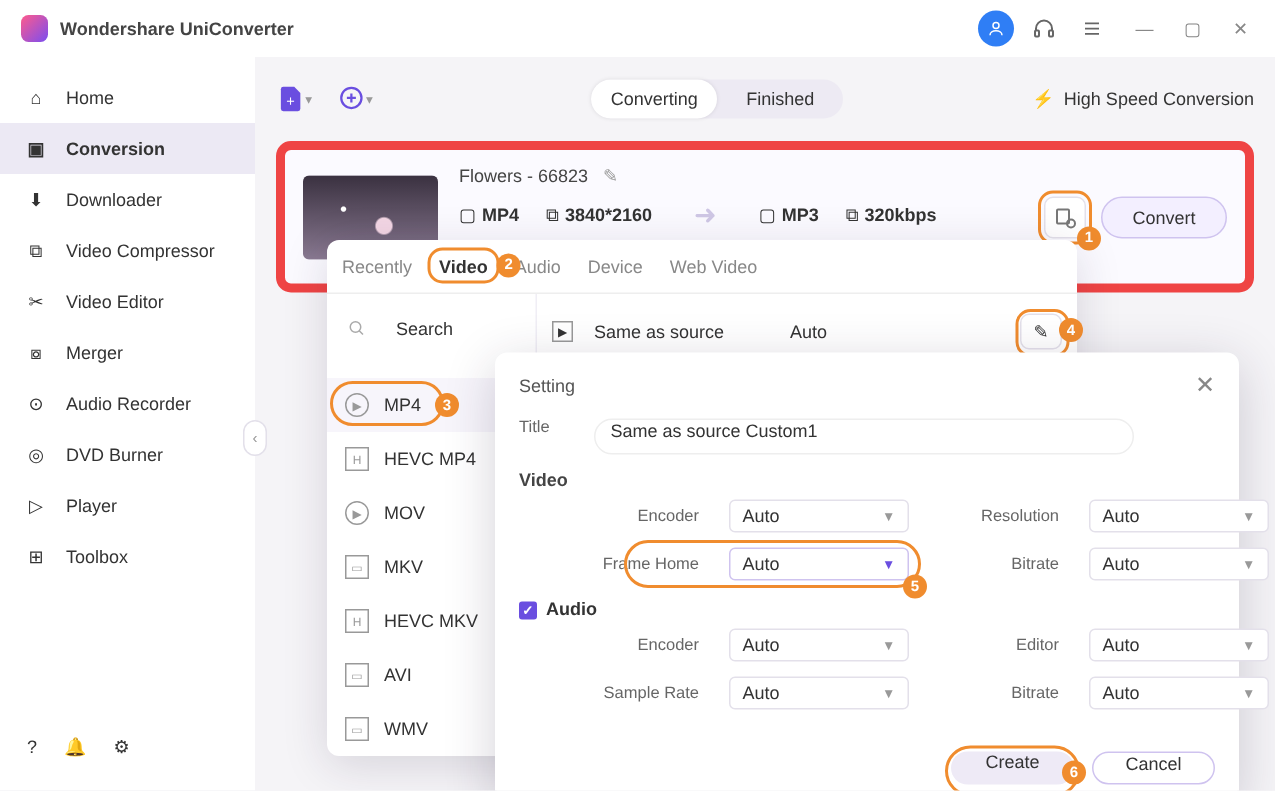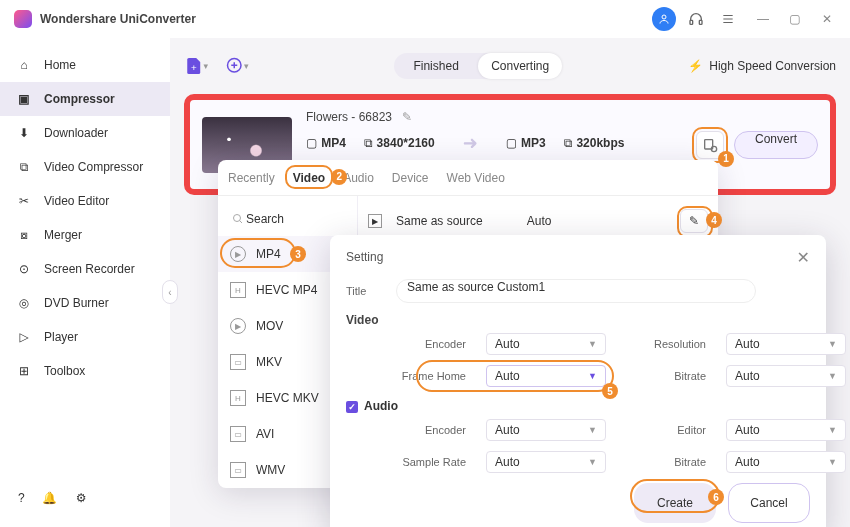--- a/index.html
+++ b/index.html
@@ -26,49 +26,49 @@
 .hsc{display:flex;align-items:center;color:#555}
 .hsc .bolt{margin-right:6px}
 .card{border:6px solid #ef4444;border-radius:10px;background:#fbfaff;padding:10px 12px;position:relative}
 .card-row{display:flex;align-items:center}
 .thumb{width:90px;height:56px;background:#6a5d7a;border-radius:4px;background-image:radial-gradient(circle at 30% 40%,#fff 2%,transparent 3%),radial-gradient(circle at 60% 60%,#f3d6e4 8%,transparent 10%),linear-gradient(#3a3140,#8a7a92)}
 .meta{margin-left:14px;flex:1}
 .title-row{display:flex;align-items:center;margin-bottom:8px}
 .spec{display:flex;gap:18px;color:#999;font-size:11px}
 .spec span{display:flex;align-items:center;gap:4px}
 .arrow{color:#cfc7e5;margin:0 10px;font-size:18px}
-.convert-btn{border:1px solid #cfc3ef;background:#f3efff;color:#6a4ee0;border-radius:18px;height:28px;width:84px;display:flex;align-items:flex-start;justify-content:center;margin-left:10px}
+.convert-btn{border:1px solid #cfc3ef;background:#f3efff;color:#6a4ee0;border-radius:18px;height:28px;width:84px;display:flex;align-items:center;justify-content:center;margin-left:10px}
 .gear-btn{width:28px;height:28px;border:1px solid #e3e0ea;border-radius:6px;display:flex;align-items:center;justify-content:center;color:#777;background:#fff}
 .badge{position:absolute;width:16px;height:16px;border-radius:50%;background:#f08c2e;color:#fff;font-size:10px;display:flex;align-items:center;justify-content:center;font-weight:600}
 .hl{position:absolute;border:2px solid #f08c2e;border-radius:10px;pointer-events:none}
 .panel{position:absolute;left:218px;top:160px;width:500px;background:#fff;border-radius:8px;box-shadow:0 6px 30px rgba(40,30,60,.15);z-index:5}
 .panel-tabs{display:flex;height:36px;border-bottom:1px solid #eee;align-items:center;padding:0 10px;gap:18px}
 .ptab{color:#888;font-size:12px}.ptab.on{color:#222;font-weight:600}
 .panel-body{display:flex}
 .fmt-col{width:140px;border-right:1px solid #f0eef5;padding-top:6px}
-.search{display:flex;align-items:center;height:30px;margin:2px 8px 2px;color:#aaa;gap:2px;padding:0 6px}
+.search{display:flex;align-items:center;height:30px;margin:2px 8px 18px;color:#aaa;gap:20px;padding:0 6px}
 .fmt{display:flex;align-items:center;height:36px;padding:0 12px;gap:10px;color:#555;cursor:pointer}
 .fmt.on{background:#f7f5fb}
 .fmt-ico{width:16px;height:16px;border:1.5px solid #999;display:flex;align-items:center;justify-content:center;font-size:8px;color:#999}
 .preset{flex:1;padding:10px}
 .preset-row{display:flex;align-items:center;height:30px;gap:14px;color:#555}
 .preset-edit{width:28px;height:24px;border:1px solid #e3e0ea;border-radius:6px;display:flex;align-items:center;justify-content:center;margin-left:auto}
 .setting{position:absolute;left:330px;top:235px;width:496px;height:300px;background:#fff;border-radius:8px;box-shadow:0 8px 34px rgba(40,30,60,.2);z-index:10;padding:10px 16px}
 .set-head{display:flex;align-items:center;height:24px}
 .set-close{margin-left:auto;color:#888;font-size:16px}
-.set-row{display:flex;align-items:center;margin:10px 0;gap:10px}
+.set-row{display:flex;align-items:flex-start;margin:10px 0;gap:10px}
 .set-title-input{flex:1;max-width:360px;height:24px;border:1px solid #eee;border-radius:12px;padding:0 10px;color:#777;font-size:11px}
 .sect{color:#444;font-weight:600;margin:6px 0}
 .grid{display:grid;grid-template-columns:90px 120px 80px 120px;gap:10px 20px;align-items:center;margin-left:30px}
 .lab{text-align:right;color:#666;font-size:11px}
 .sel{height:22px;border:1px solid #e3e0ea;border-radius:4px;display:flex;align-items:center;justify-content:space-between;padding:0 8px;font-size:11px;color:#555;background:#fff}
 .sel .caret{color:#999;font-size:9px}
 .chk{width:12px;height:12px;background:#6a4ee0;color:#fff;display:inline-flex;align-items:center;justify-content:center;font-size:9px;border-radius:2px;margin-right:6px}
 .set-foot{position:absolute;right:16px;bottom:12px;display:flex;gap:12px}
-.btn{height:40px;width:82px;border-radius:14px;display:flex;align-items:center;justify-content:center;font-size:12px}
+.btn{height:22px;width:82px;border-radius:14px;display:flex;align-items:flex-start;justify-content:center;font-size:12px}
 .btn-create{background:#eeeaf6;color:#bdb6d0}
 .btn-cancel{border:1px solid #cfc3ef;color:#6a4ee0;background:#fff}
 .footer-info{position:absolute;left:184px;bottom:14px;color:#888;font-size:11px;line-height:20px}
 svg{display:block}
 </style>
 </head>
 <body>
 
 <div class="titlebar">
   <div class="logo"></div>
@@ -99,41 +99,41 @@
 
 <div class="app">
 
   <div class="sidebar">
     <div class="sb-item">
         <span class="sb-ico">⌂</span>
         <span>Home</span>
       </div>
     <div class="sb-item active">
         <span class="sb-ico">▣</span>
-        <span>Compressor</span>
+        <span>Conversion</span>
       </div>
     <div class="sb-item">
         <span class="sb-ico">⬇</span>
         <span>Downloader</span>
       </div>
     <div class="sb-item">
         <span class="sb-ico">⧉</span>
         <span>Video Compressor</span>
       </div>
     <div class="sb-item">
         <span class="sb-ico">✂</span>
         <span>Video Editor</span>
       </div>
     <div class="sb-item">
         <span class="sb-ico">⧇</span>
         <span>Merger</span>
       </div>
     <div class="sb-item">
         <span class="sb-ico">⊙</span>
-        <span>Screen Recorder</span>
+        <span>Audio Recorder</span>
       </div>
     <div class="sb-item">
         <span class="sb-ico">◎</span>
         <span>DVD Burner</span>
       </div>
     <div class="sb-item">
         <span class="sb-ico">▷</span>
         <span>Player</span>
       </div>
     <div class="sb-item">
@@ -158,25 +158,25 @@
           <span style="font-size:9px;color:#999">▾</span>
         </div>
       <div class="tool-btn">
           <svg width="18" height="18" viewBox="0 0 24 24" fill="none" stroke="#6a4ee0" stroke-width="2">
             <circle cx="11" cy="11" r="9"></circle>
             <path d="M11 7v8M7 11h8"></path>
           </svg>
           <span style="font-size:9px;color:#999">▾</span>
         </div>
       <div class="seg">
+        <div class="seg-btn on">
+            <span>Converting</span>
+          </div>
         <div class="seg-btn">
             <span>Finished</span>
-          </div>
-        <div class="seg-btn on">
-            <span>Converting</span>
           </div>
       </div>
       <div class="hsc">
           <span class="bolt">⚡</span>
           <span>High Speed Conversion</span>
         </div>
     </div>
 
     <div class="card">
       <div class="card-row">

